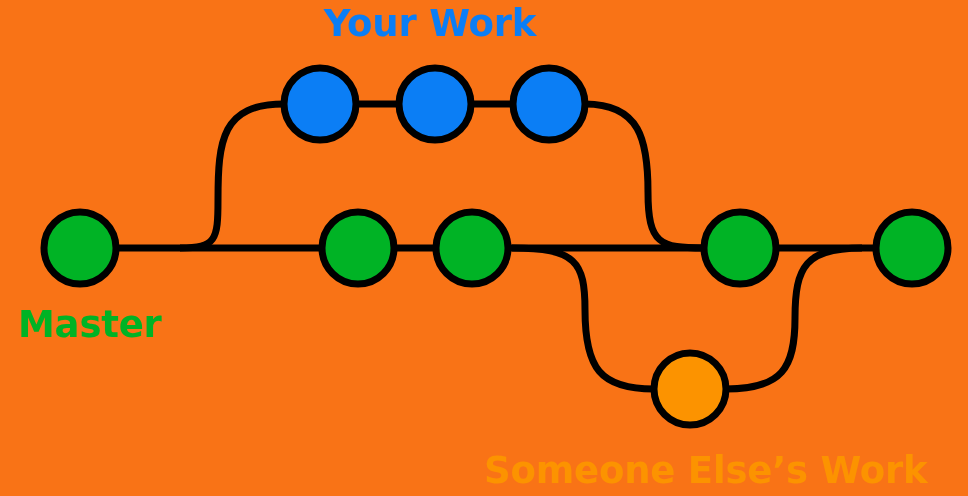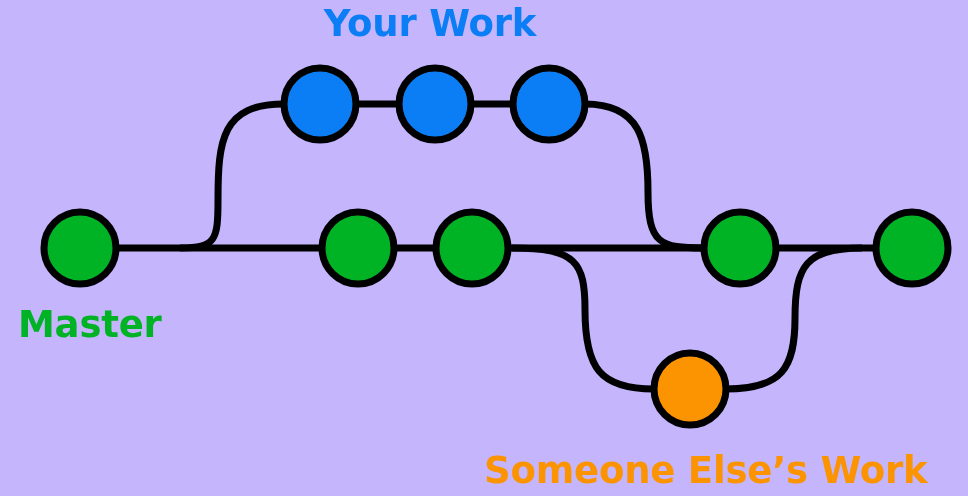--- a/index.html
+++ b/index.html
@@ -10,21 +10,21 @@
   body {
     width: 968px;
     height: 496px;
     overflow: hidden;
     font-family: "DejaVu Sans", "Liberation Sans", sans-serif;
   }
   #diagram-root {
     position: relative;
     width: 968px;
     height: 496px;
-    background: #c4b5fd;
+    background: #f97316;
   }
   svg#git-graph {
     display: block;
     width: 968px;
     height: 496px;
   }
   .branch-edge {
     fill: none;
     stroke: #000000;
     stroke-width: 7;

